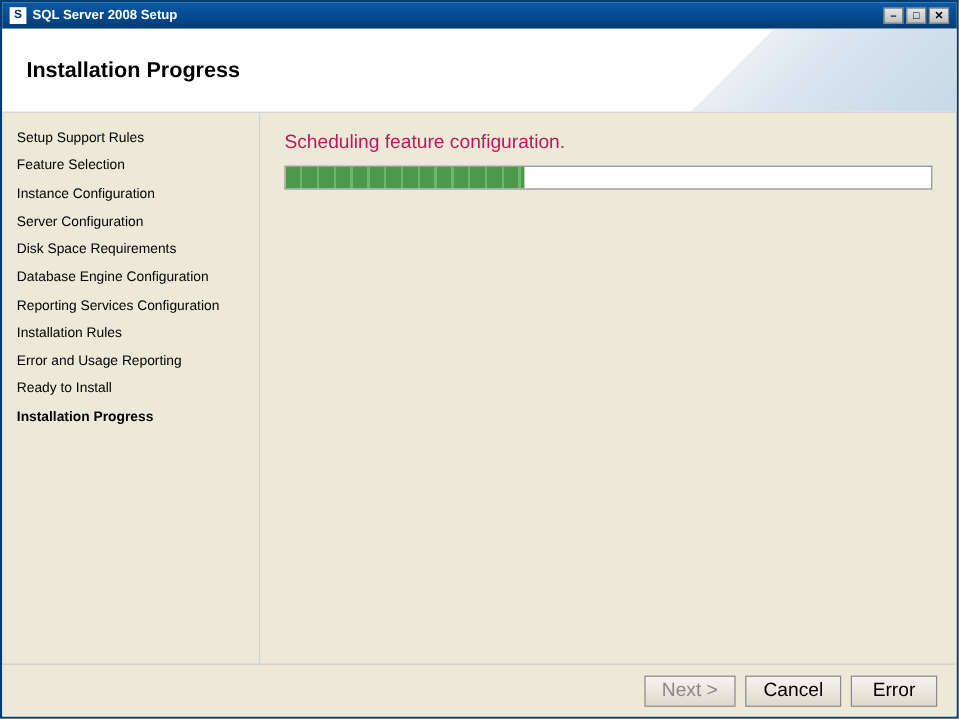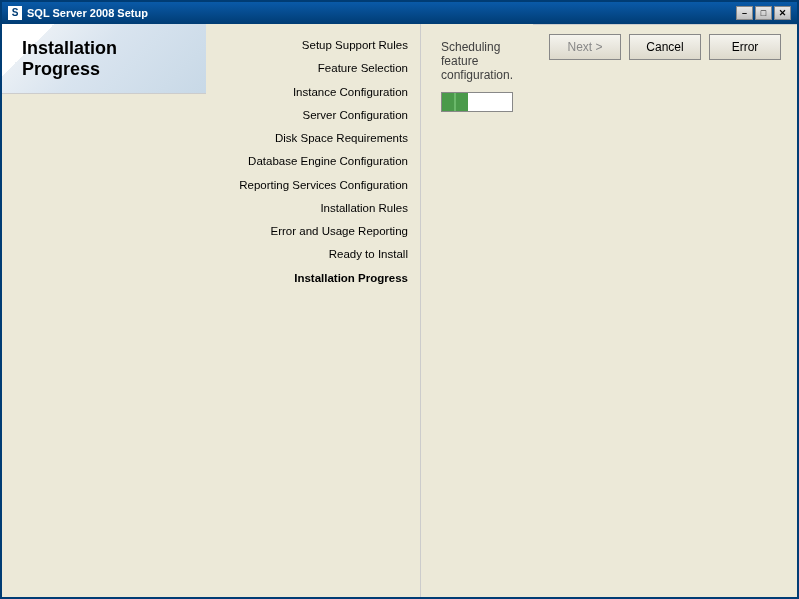--- a/index.html
+++ b/index.html
@@ -63,21 +63,21 @@
       font-size: 9px;
       cursor: pointer;
       color: #000;
     }
 
     
     .window-body {
       flex: 1;
       background: #ece9d8;
       display: flex;
-      flex-direction: row;
+      flex-direction: column;
     }
 
     
     .header-banner {
       background: white;
       height: 70px;
       border-bottom: 1px solid #ccc;
       display: flex;
       align-items: center;
       padding: 0 20px;
@@ -108,21 +108,20 @@
       display: flex;
     }
 
     
     .sidebar {
       width: 215px;
       background: #ece9d8;
       border-right: 1px solid #ccc;
       padding: 10px 0;
       flex-shrink: 0;
-      text-align: right;
     }
 
     .sidebar-item {
       padding: 3px 12px;
       font-size: 11.5px;
       color: #000;
       cursor: pointer;
       line-height: 1.5;
     }
 
@@ -132,23 +131,23 @@
     }
 
     
     .content-area {
       flex: 1;
       background: #ece9d8;
       padding: 16px 20px;
     }
 
     .status-text {
-      font-size: 12px;
+      font-size: 16px;
       margin-bottom: 10px;
-      color: #404040;
+      color: #be185d;
     }
 
     .progress-bar-container {
       width: 100%;
       height: 20px;
       background: white;
       border: 1px solid #888;
       position: relative;
       overflow: hidden;
     }
@@ -177,21 +176,21 @@
       gap: 8px;
       flex-shrink: 0;
     }
 
     .footer-btn {
       height: 26px;
       min-width: 72px;
       padding: 0 14px;
       background: linear-gradient(to bottom, #f5f4ef, #ddd9cc);
       border: 1px solid #888;
-      font-size: 12px;
+      font-size: 16px;
       cursor: pointer;
       font-family: 'Segoe UI', Tahoma, Arial, sans-serif;
       color: #000;
     }
 
     .footer-btn:disabled {
       color: #888;
       cursor: default;
     }
   </style>

